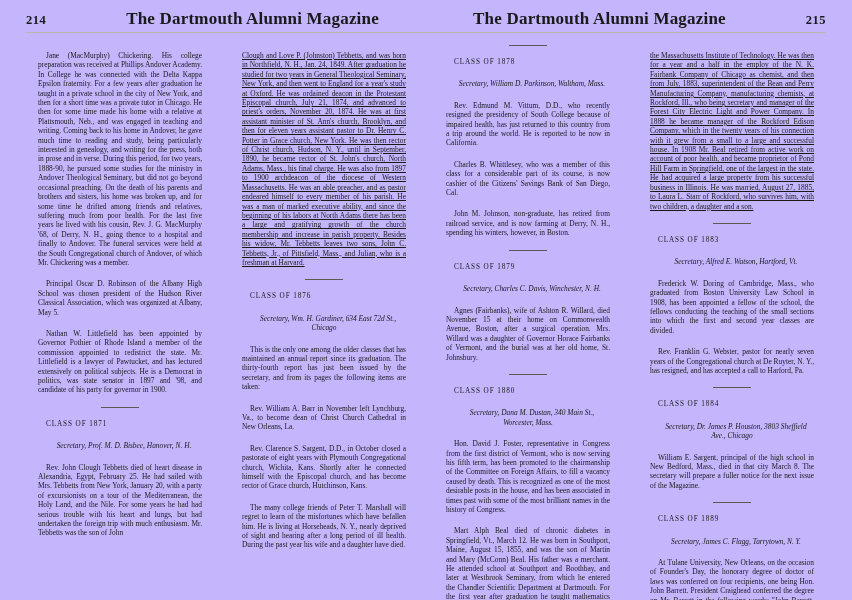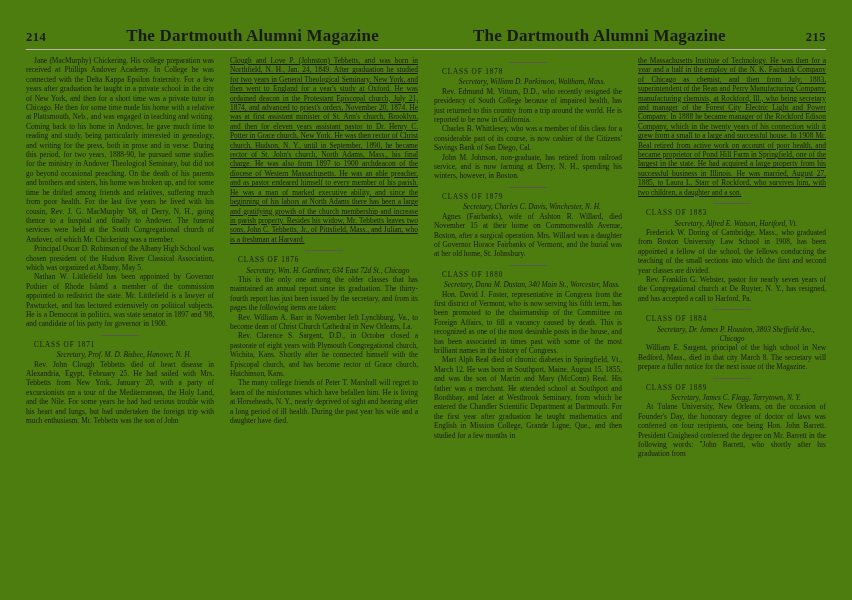--- a/index.html
+++ b/index.html
@@ -11,23 +11,23 @@
     width: 852px;
     height: 600px;
     font-family: "Liberation Serif", serif;
     color: #1a1a1a;
     overflow: hidden;
   }
   .page {
     position: relative;
     width: 852px;
     height: 600px;
-    background: #4d7c0f;
+    background: #c4b5fd;
     box-sizing: border-box;
-    padding: 26px 26px 14px 26px;
+    padding: 9px 26px 14px 26px;
   }
   .running-head {
     display: flex;
     align-items: baseline;
     justify-content: space-between;
     font-family: "Liberation Serif", serif;
     margin-bottom: 2px;
   }
   .folio {
     font-size: 12.5px;
@@ -67,21 +67,21 @@
   }
   .col {
     width: 194px;
     font-size: 7.4px;
     line-height: 9.4px;
     text-align: justify;
     hyphens: auto;
     -webkit-hyphens: auto;
   }
   .col p {
-    margin: 0;
+    margin: 12px;
     text-indent: 8px;
   }
   .col p.noindent {
     text-indent: 0;
     text-decoration: underline;
   }
   .class-head {
     font-size: 7.2px;
     letter-spacing: 0.9px;
     margin: 7px 0 3px 0;

